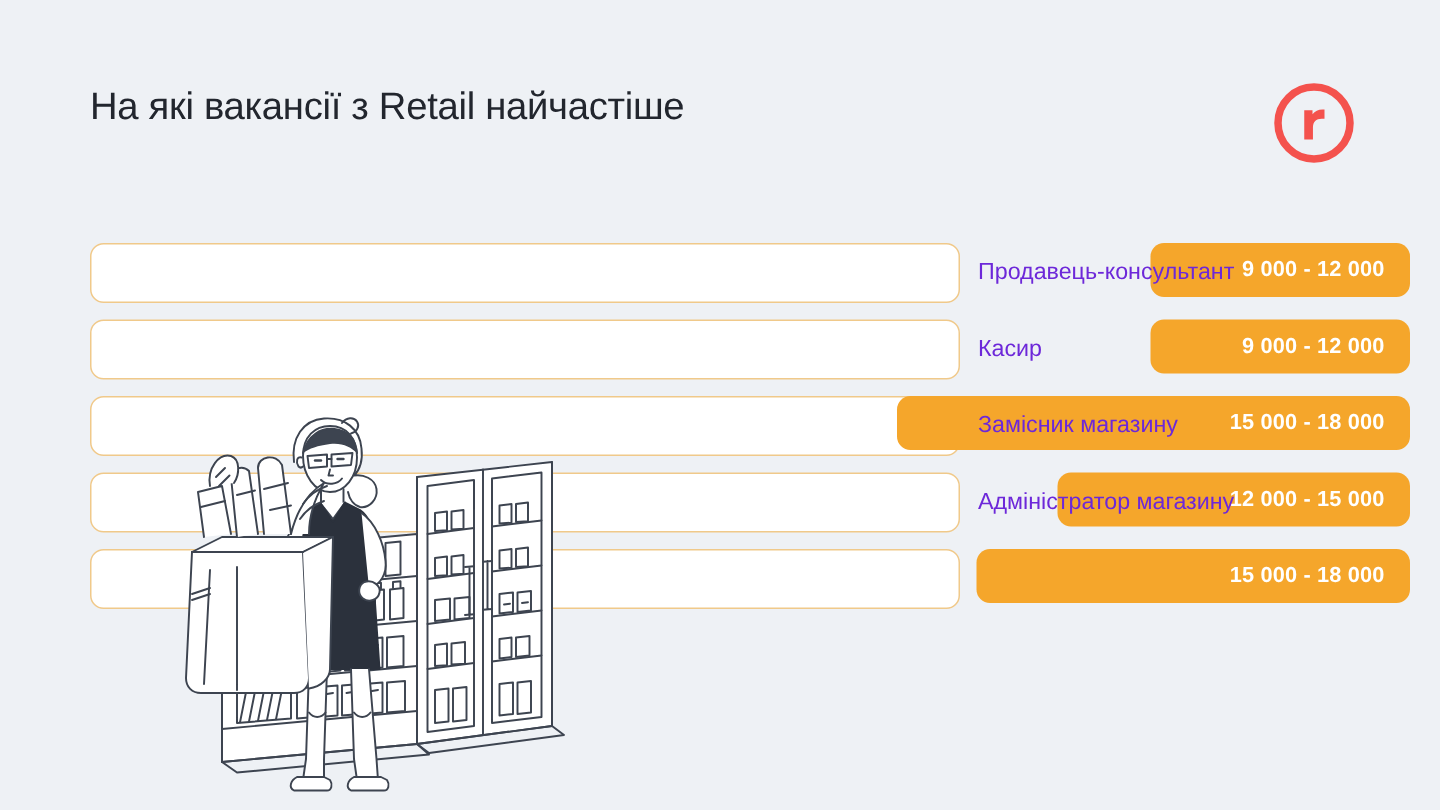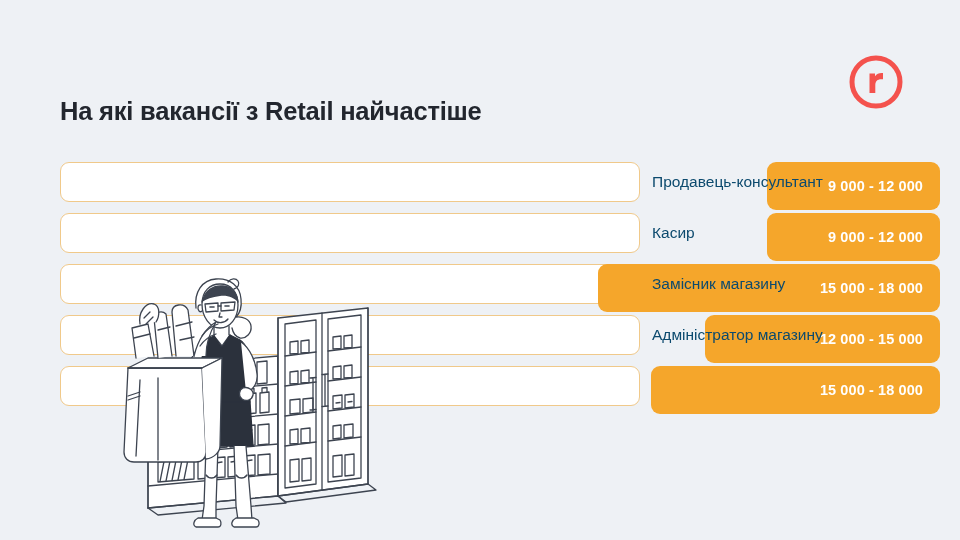--- a/index.html
+++ b/index.html
@@ -22,25 +22,24 @@
 
   
   .title-block {
     position: absolute;
     left: 60px;
     top: 52px;
     width: 640px;
   }
   .title-line {
     font-size: 25.5px;
-    font-weight: bold;
+    font-weight: normal;
     letter-spacing: -0.2px;
     line-height: 38px;
     white-space: nowrap;
-    margin-top: 40px;
   }
   .title-line.dark  { color: #22262e; }
   .title-line.accent{ color: #f5a623; }
 
   
   .logo {
     position: absolute;
     left: 848px;
     top: 54px;
     width: 56px;
@@ -79,21 +78,21 @@
     height: 40px;
     box-sizing: border-box;
     background: #ffffff;
     border: 1px solid #f0c98a;
     border-radius: 9px;
   }
   .bar-fill {
     position: absolute;
     top: 0;
     right: 0;
-    height: 48px;
+    height: 36px;
     background: #f5a62b;
     border-radius: 9px;
     display: flex;
     align-items: center;
     justify-content: flex-end;
     box-sizing: border-box;
     padding-right: 17px;
     z-index: 3;
   }
   .bar-value {
@@ -103,21 +102,21 @@
     letter-spacing: 0.1px;
     white-space: nowrap;
   }
   .bar-label {
     position: absolute;
     left: 592px;
     top: 0;
     height: 40px;
     display: flex;
     align-items: center;
-    color: #0c4a6e;
+    color: #6d28d9;
     font-size: 15.5px;
     white-space: nowrap;
     z-index: 3;
   }
 </style>
 </head>
 <body>
 
 <div class="canvas">
 

